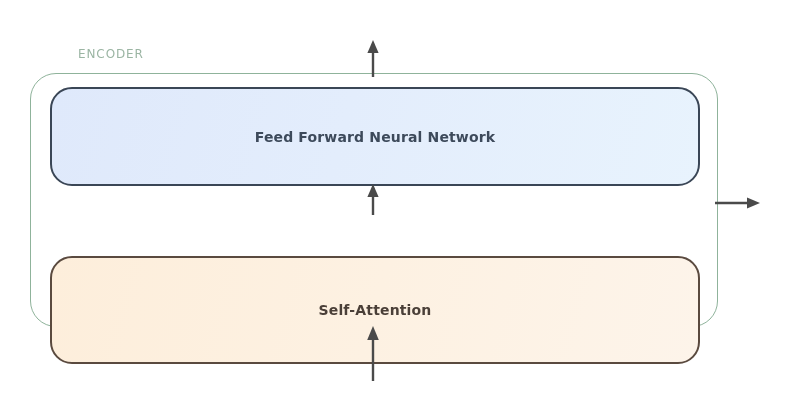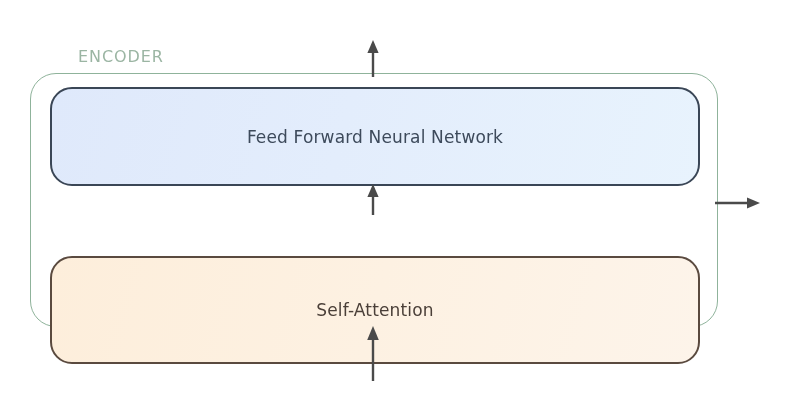--- a/index.html
+++ b/index.html
@@ -34,21 +34,21 @@
     box-sizing: border-box;
     border: 1.6px solid #8fb39b;
     border-radius: 26px;
     background: #ffffff;
   }
 
   .encoder-label {
     position: absolute;
     left: 78px;
     top: 47px;
-    font-size: 16px;
+    font-size: 12px;
     letter-spacing: 0.9px;
     color: #9bb5a3;
     font-family: "DejaVu Sans", sans-serif;
     white-space: nowrap;
     user-select: none;
   }
 
   
   .layer-box {
     position: absolute;
@@ -71,23 +71,24 @@
   .layer-attn {
     top: 212px;
     height: 108px;
     border: 2px solid #5a4a3f;
     border-radius: 22px;
     background: linear-gradient(105deg, #fdeedb 0%, #fdf1e2 50%, #fdf4ea 100%);
     margin-top: 44px;
   }
 
   .layer-label {
-    font-size: 17px;
+    font-size: 14px;
     letter-spacing: 0.15px;
     user-select: none;
+    font-weight: bold;
   }
 
   .layer-ffn .layer-label {
     color: #3d4a5b;
   }
 
   .layer-attn .layer-label {
     color: #4a3f38;
   }
 

